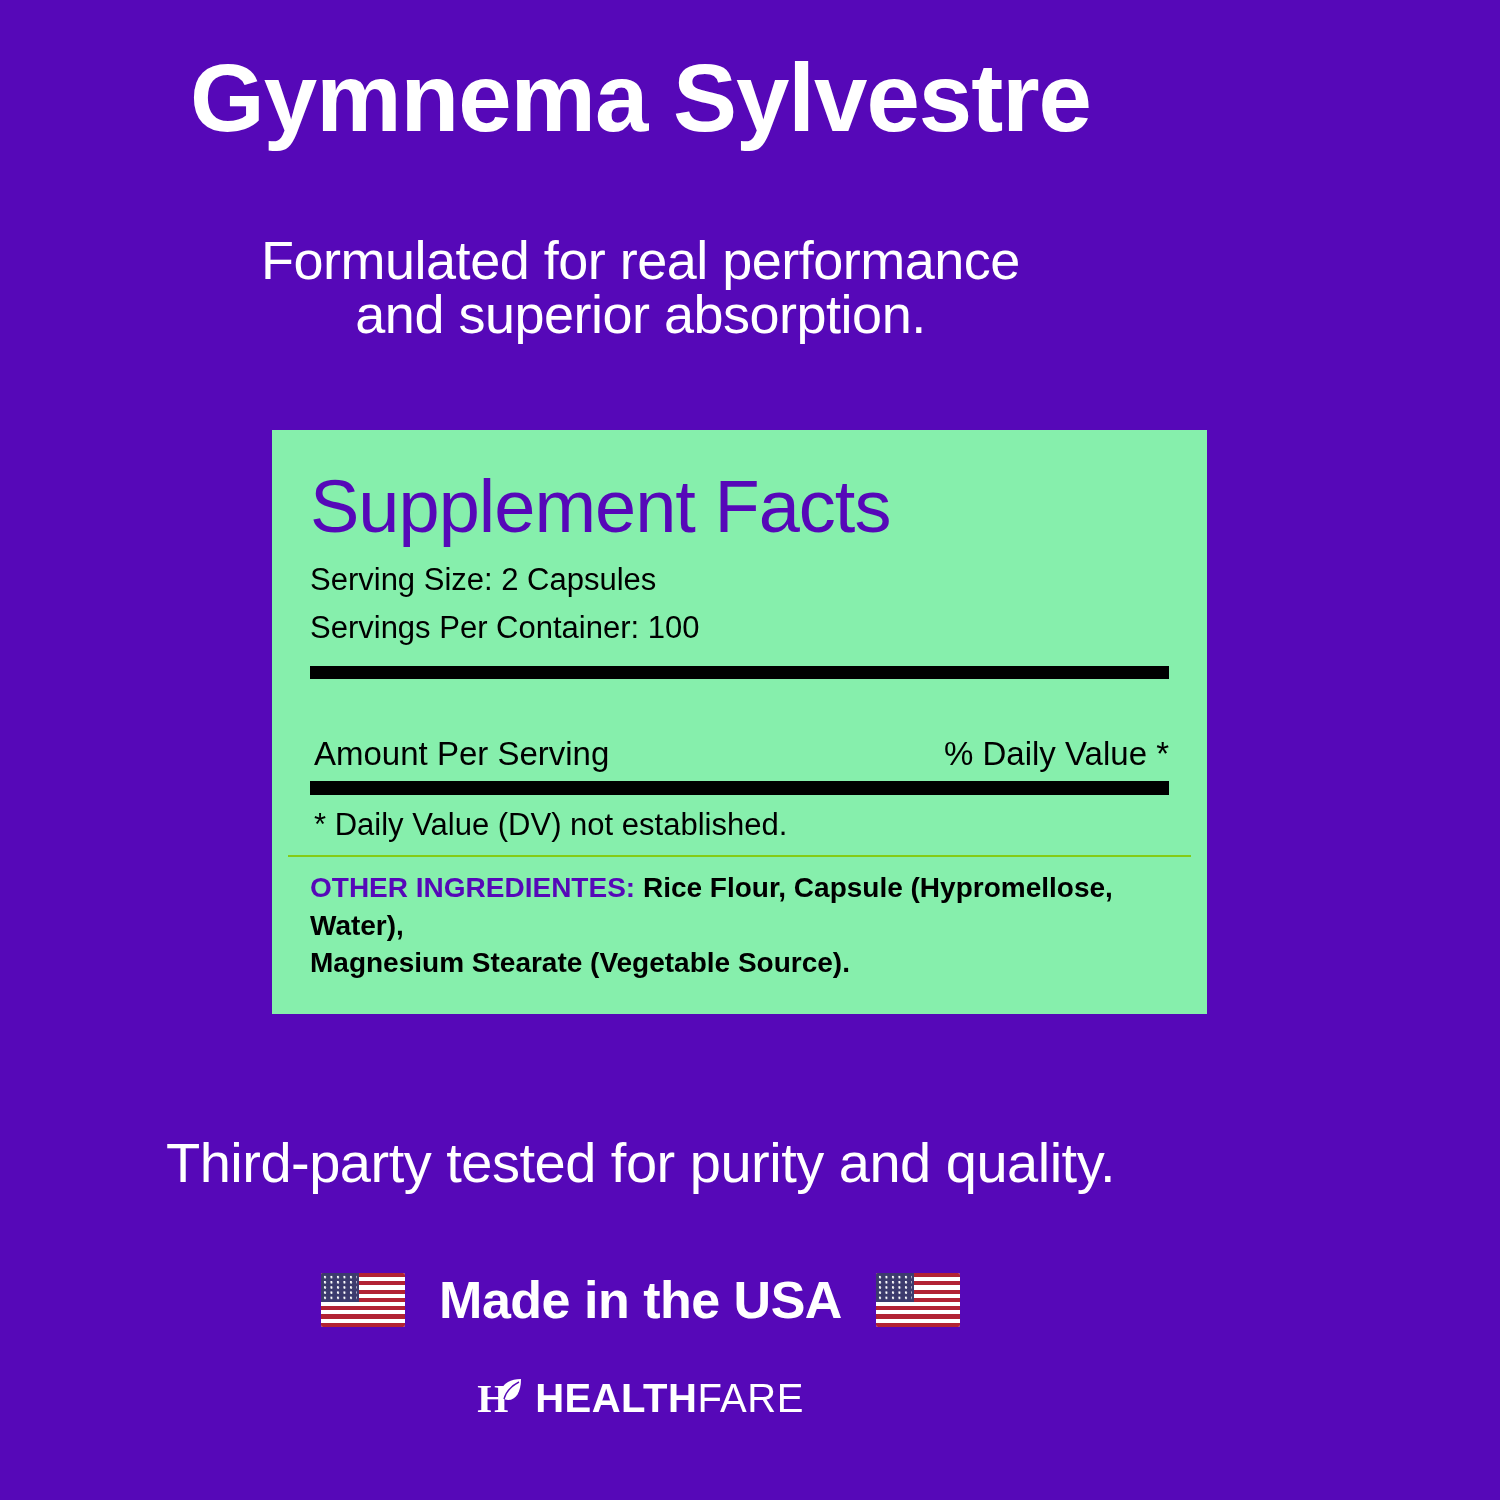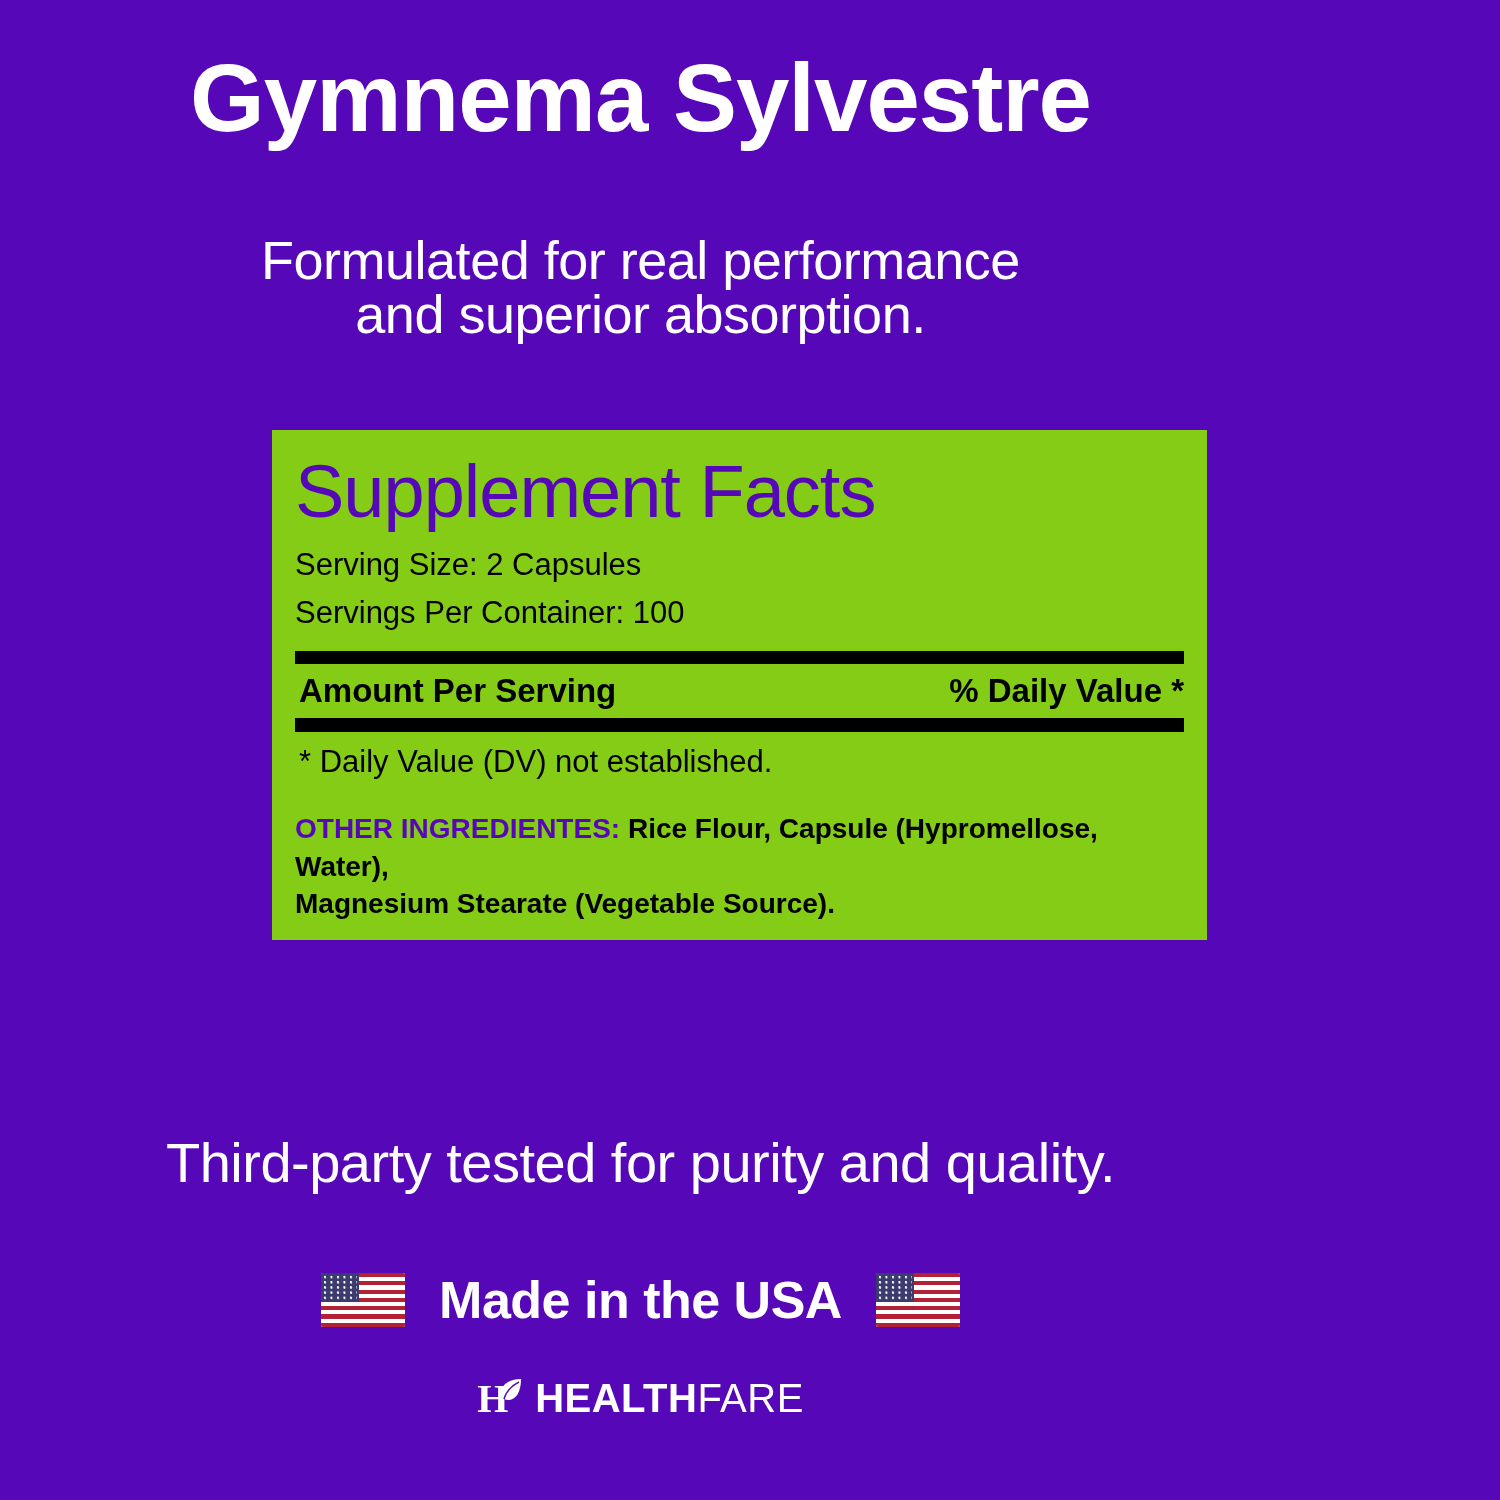--- a/index.html
+++ b/index.html
@@ -42,23 +42,23 @@
     letter-spacing: -0.5px;
   }
   .tagline .l2 { display: block; }
 
   
   .facts-panel {
     position: absolute;
     left: 272px;
     top: 430px;
     width: 935px;
-    background: #84cc16;
+    background: #86efac;
     box-sizing: border-box;
-    padding: 1px;
+    padding: 16px;
   }
   .facts-inner {
     padding: 14px 22px 0 22px;
   }
   .facts-title {
     color: #5608b8;
     font-size: 74px;
     font-weight: 400;
     line-height: 1.05;
     margin: 8px 0 10px 0;
@@ -78,23 +78,24 @@
   .rule-med {
     height: 7px;
     background: #000;
     margin: 0;
   }
   .row-amount {
     display: flex;
     justify-content: space-between;
     align-items: flex-end;
     font-size: 33px;
-    font-weight: bold;
+    font-weight: normal;
     color: #000;
     padding: 8px 0 8px 4px;
+    margin-top: 48px;
   }
   .ingredient-block {
     padding: 12px 0 10px 2px;
     color: #000;
   }
   .ingredient-main {
     display: flex;
     justify-content: space-between;
     align-items: baseline;
     font-size: 33px;
@@ -117,21 +118,21 @@
     font-size: 27px;
     line-height: 1.45;
     padding-left: 46px;
   }
   .dv-note {
     font-size: 31px;
     color: #000;
     padding: 12px 0 12px 4px;
   }
   .other-bar {
-    border-top: 6px solid #84cc16;
+    border-top: 2px solid #84cc16;
     padding: 12px 22px 16px 22px;
   }
   .other-text {
     font-size: 28px;
     font-weight: bold;
     color: #000;
     line-height: 1.35;
   }
   .other-label { color: #5608b8; }
 

